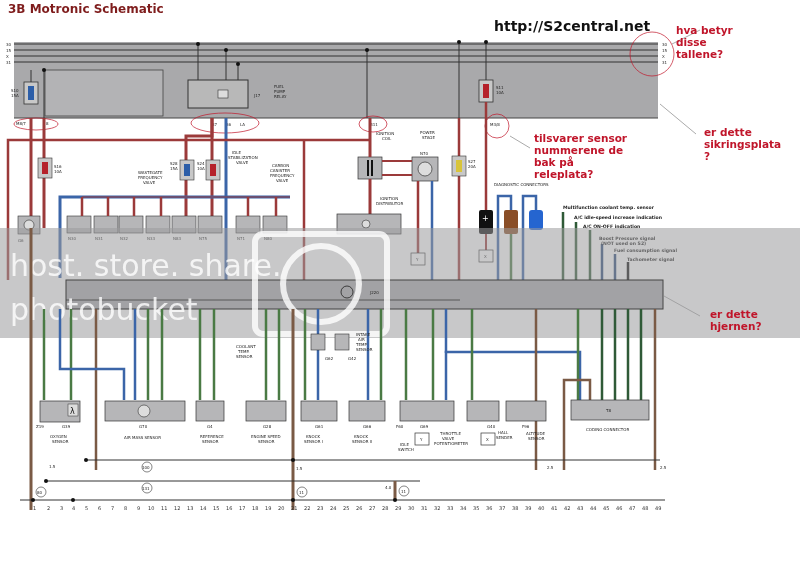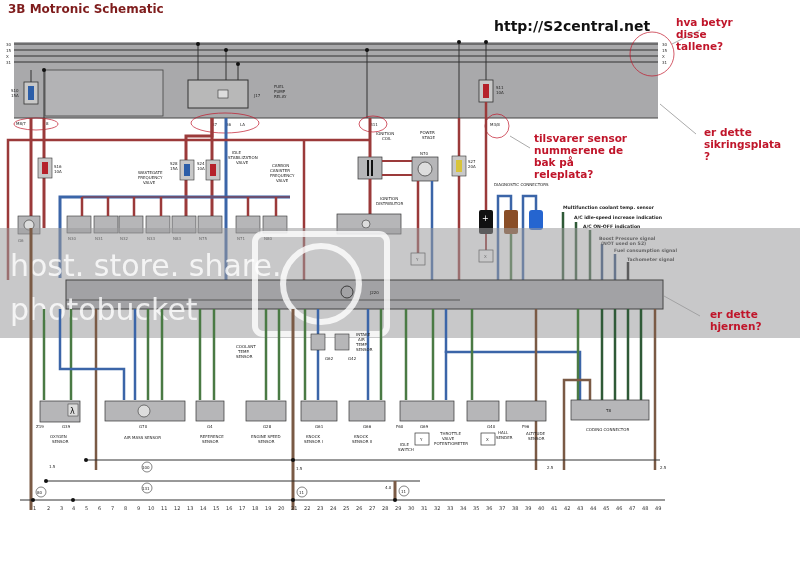--- a/index.html
+++ b/index.html
@@ -392,21 +392,21 @@
     <text class="tick" x="577" y="510">43</text>
       <text class="tick" x="590" y="510">44</text>
       <text class="tick" x="603" y="510">45</text>
     <text class="tick" x="616" y="510">46</text>
       <text class="tick" x="629" y="510">47</text>
       <text class="tick" x="642" y="510">48</text>
     <text class="tick" x="655" y="510">49</text>
   </g>
 </svg>
 
-<div class="note" style="left:676px; top:16px;">hva betyr
+<div class="note" style="left:676px; top:24px;">hva betyr
 disse
 tallene?</div>
 <div class="note" style="left:704px; top:126px;">er dette
 sikringsplata
 ?</div>
 <div class="note" style="left:534px; top:132px;">tilsvarer sensor
 nummerene de
 bak på
 releplata?</div>
 <div class="note" style="left:710px; top:308px;">er dette

